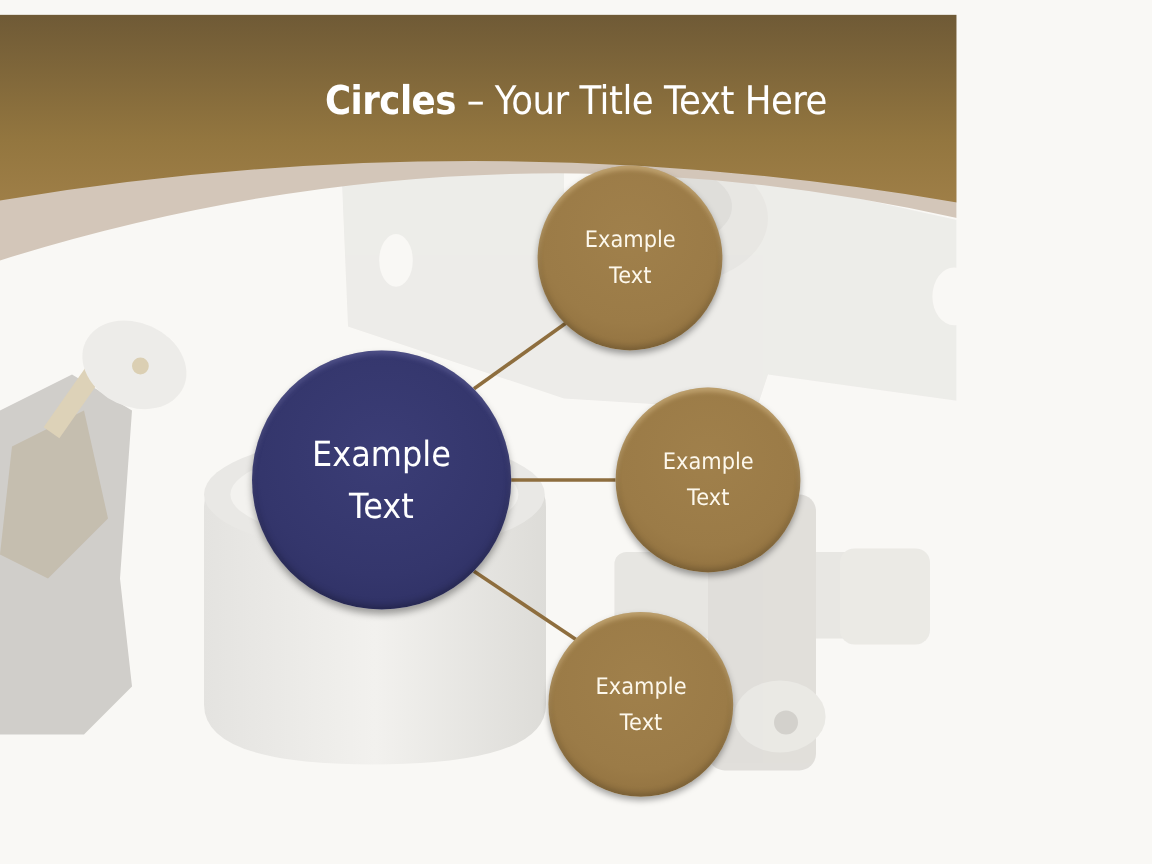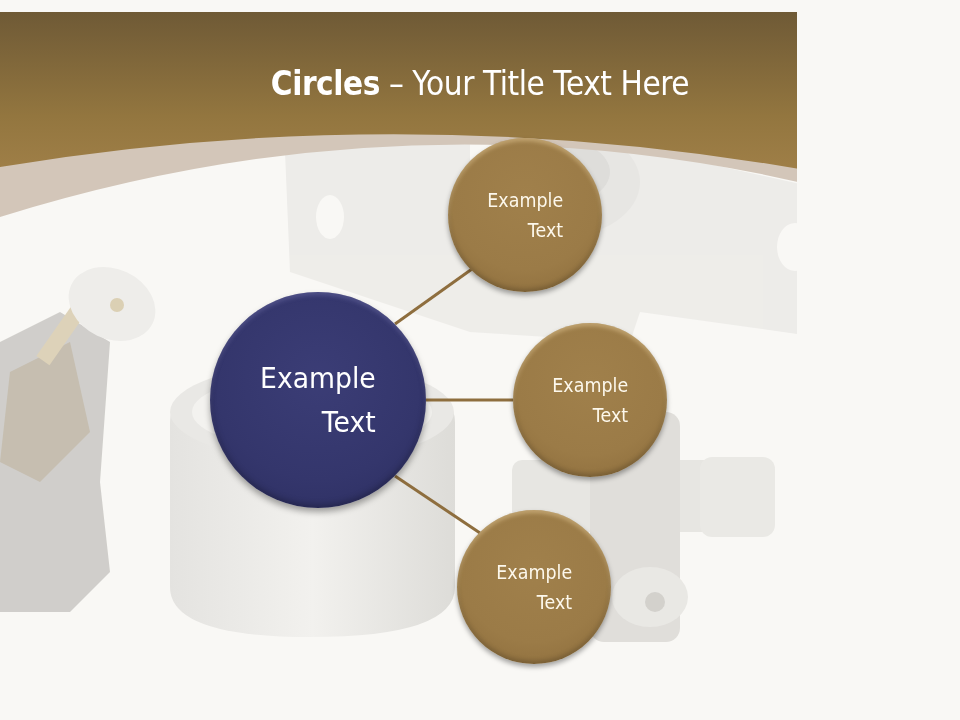--- a/index.html
+++ b/index.html
@@ -14,21 +14,21 @@
     position: absolute; left: 0; top: 52px; width: 960px;
     text-align: center; color: #ffffff; font-size: 33px;
     letter-spacing: -0.5px;
     font-family: "DejaVu Sans", "Liberation Sans", sans-serif;
     transform: scaleX(0.9);
   }
   .title b { font-weight: bold; }
   .circle {
     position: absolute; border-radius: 50%;
     display: flex; align-items: center; justify-content: center;
-    text-align: right; color: #ffffff;
+    text-align: center; color: #ffffff;
     font-family: "DejaVu Sans", "Liberation Sans", sans-serif;
     box-sizing: border-box;
   }
   .circle.main {
     background: radial-gradient(circle at 50% 40%, #3b3d76 0%, #34366c 60%, #2d2f62 92%, #3a3c74 100%);
     box-shadow: 0 4px 6px rgba(0,0,0,0.35), inset 0 -3px 6px rgba(0,0,0,0.25), inset 0 3px 4px rgba(140,140,200,0.35);
     font-size: 29px; line-height: 44px;
   }
   .circle.gold {
     background: radial-gradient(circle at 50% 38%, #a0804b 0%, #9b7b47 60%, #8d6d3c 92%, #b08f58 100%);

